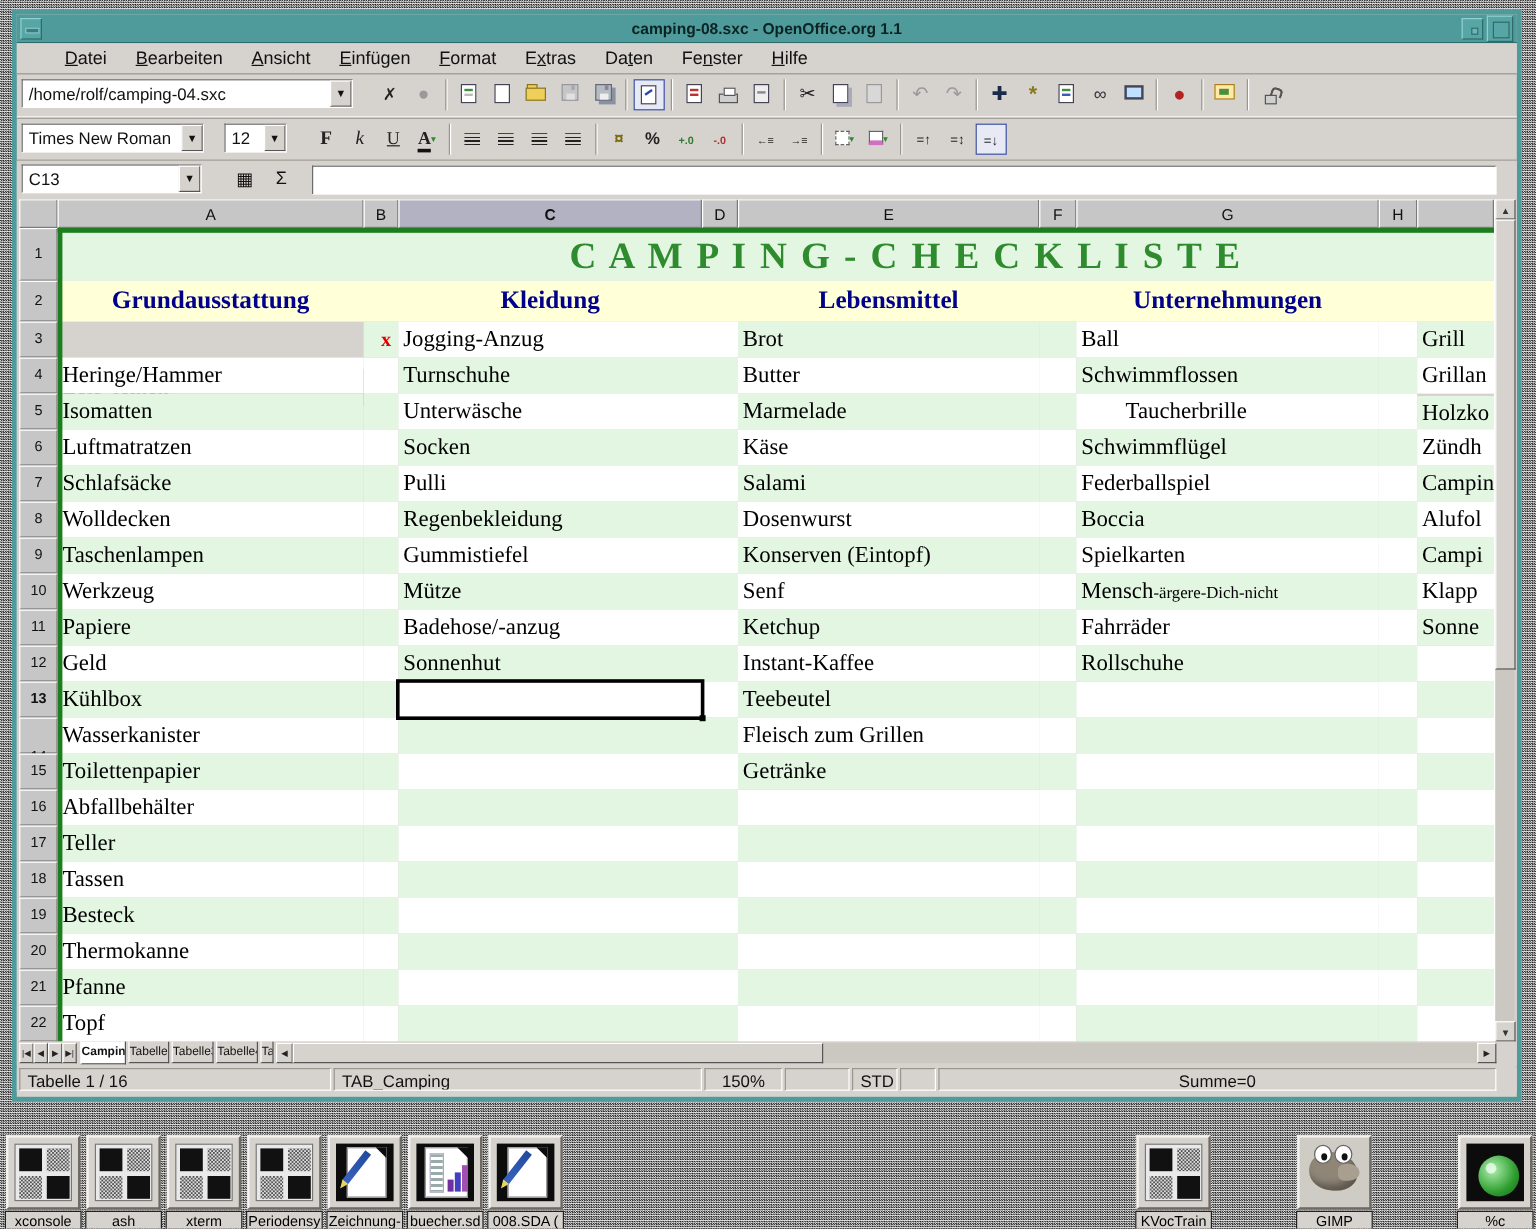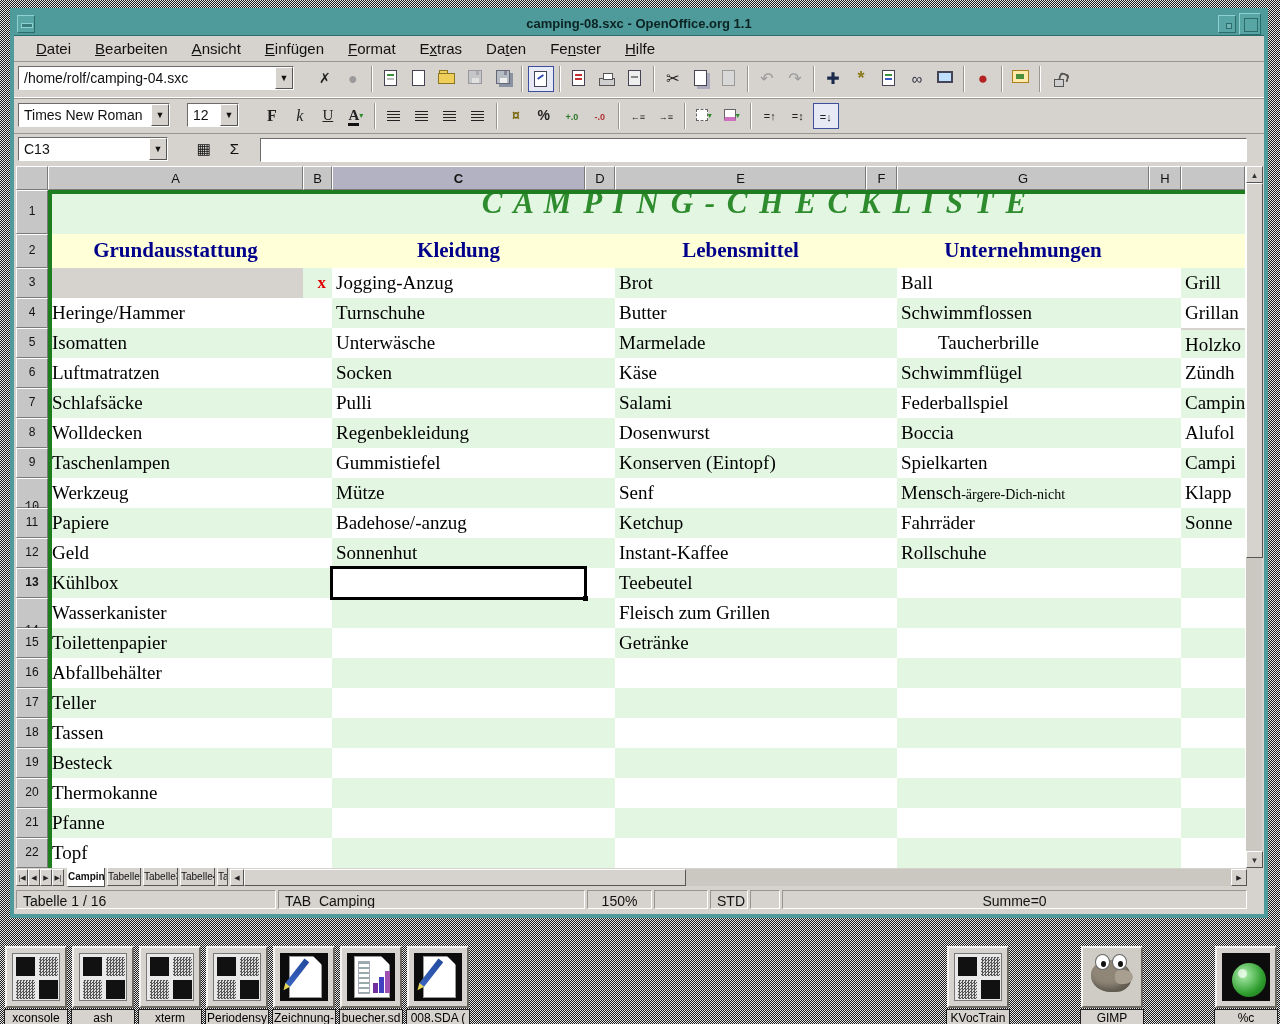--- a/index.html
+++ b/index.html
@@ -11,21 +11,21 @@
   .window{position:absolute;left:10px;top:8px;width:1258px;height:910px;border:4px solid #4f9a9a;background:#d6d3ce;}
   .titlebar{position:absolute;left:0;top:0;width:1250px;height:24px;background:#4f9a9a;
     border-bottom:1px solid #2e6b6b;}
   .titlebar .ttext{position:absolute;left:0;right:0;top:4px;text-align:center;font-size:13px;font-weight:bold;color:#0b2323;}
   .tbtnL{position:absolute;left:3px;top:3px;width:18px;height:18px;background:#58a5a5;border:1px solid;border-color:#8fd0d0 #2e6b6b #2e6b6b #8fd0d0;}
   .tbtnL::after{content:"";position:absolute;left:3px;top:7px;width:10px;height:3px;background:#3a7d7d;border:1px solid #8fd0d0;}
   .tbtnMin{position:absolute;right:28px;top:3px;width:18px;height:18px;background:#58a5a5;border:1px solid;border-color:#8fd0d0 #2e6b6b #2e6b6b #8fd0d0;}
   .tbtnMin::after{content:"";position:absolute;left:7px;top:7px;width:4px;height:4px;border:1px solid #2e6b6b;background:#6fb5b5;}
   .tbtnMax{position:absolute;right:3px;top:1px;width:22px;height:22px;background:#58a5a5;border:1px solid;border-color:#8fd0d0 #2e6b6b #2e6b6b #8fd0d0;}
   .tbtnMax::after{content:"";position:absolute;left:4px;top:4px;width:12px;height:12px;border:1px solid #2e6b6b;background:#58a5a5;}
-  .menubar{position:absolute;left:0;top:24px;width:1250px;height:26px;background:#d6d3ce;border-bottom:1px solid #9a968f;padding-left:10px;}
+  .menubar{position:absolute;left:0;top:24px;width:1250px;height:26px;background:#d6d3ce;border-bottom:1px solid #9a968f;padding-left:28px;}
   .menu-item{display:inline-block;padding:4px 12px 0 12px;font-size:15px;color:#111;height:26px;}
   .menu-item u{text-decoration:underline;}
   
   .funcbar{position:absolute;left:0;top:50px;width:1250px;height:36px;border-bottom:1px solid #fff;padding:4px 0 0 4px;}
   .objbar{position:absolute;left:0;top:86px;width:1250px;height:36px;border-top:1px solid #9a968f;border-bottom:1px solid #9a968f;padding:4px 0 0 4px;}
   .combo{display:inline-block;vertical-align:top;height:24px;background:#fff;border:1px solid;border-color:#6b6b6b #fff #fff #6b6b6b;position:relative;font-size:14px;color:#111;padding:3px 0 0 5px;white-space:nowrap;overflow:hidden;}
   .combo .dd{position:absolute;right:0;top:0;width:18px;height:22px;background:#d6d3ce;border:1px solid;border-color:#fff #555 #555 #fff;text-align:center;font-size:9px;padding-top:5px;color:#111;}
   .tbtn{display:inline-block;vertical-align:top;width:26px;height:26px;margin:0 1px;text-align:center;position:relative;padding-top:4px;font-size:14px;line-height:17px;color:#222;}
   .tbtn.active{border:1px solid #3b4f9e;background:#e7eaf4;}
   .tsep{display:inline-block;vertical-align:top;width:2px;height:26px;margin:0 4px;border-left:1px solid #9a968f;border-right:1px solid #fff;}
@@ -152,36 +152,36 @@
         <div class="colhdr" style="left: 1167px; top: 0px; width: 64px; height: 24px; padding-top: 4px;"></div>
         <div class="rowhdr" style="left: 2px; top: 24px; width: 32px; height: 44px; padding-top: 13px; font-size: 12px;">1</div>
         <div class="rowhdr" style="left: 2px; top: 68px; width: 32px; height: 34px; padding-top: 8px; font-size: 12px;">2</div>
         <div class="rowhdr" style="left: 2px; top: 102px; width: 32px; height: 30px; padding-top: 6px; font-size: 12px;">3</div>
         <div class="rowhdr" style="left: 2px; top: 132px; width: 32px; height: 30px; padding-top: 6px; font-size: 12px;">4</div>
         <div class="rowhdr" style="left: 2px; top: 162px; width: 32px; height: 30px; padding-top: 6px; font-size: 12px;">5</div>
         <div class="rowhdr" style="left: 2px; top: 192px; width: 32px; height: 30px; padding-top: 6px; font-size: 12px;">6</div>
         <div class="rowhdr" style="left: 2px; top: 222px; width: 32px; height: 30px; padding-top: 6px; font-size: 12px;">7</div>
         <div class="rowhdr" style="left: 2px; top: 252px; width: 32px; height: 30px; padding-top: 6px; font-size: 12px;">8</div>
         <div class="rowhdr" style="left: 2px; top: 282px; width: 32px; height: 30px; padding-top: 6px; font-size: 12px;">9</div>
-        <div class="rowhdr" style="left: 2px; top: 312px; width: 32px; height: 30px; padding-top: 21px; font-size: 12px; font-family: Liberation Mono, monospace;">10</div>
+        <div class="rowhdr" style="left: 2px; top: 312px; width: 32px; height: 30px; padding-top: 6px; font-size: 12px;">10</div>
         <div class="rowhdr" style="left: 2px; top: 342px; width: 32px; height: 30px; padding-top: 6px; font-size: 12px;">11</div>
         <div class="rowhdr" style="left: 2px; top: 372px; width: 32px; height: 30px; padding-top: 6px; font-size: 12px;">12</div>
         <div class="rowhdr sel" style="left: 2px; top: 402px; width: 32px; height: 30px; padding-top: 6px; font-size: 12px;">13</div>
         <div class="rowhdr" style="left: 2px; top: 432px; width: 32px; height: 30px; padding-top: 24px; font-size: 12px;">14</div>
         <div class="rowhdr" style="left: 2px; top: 462px; width: 32px; height: 30px; padding-top: 6px; font-size: 12px;">15</div>
         <div class="rowhdr" style="left: 2px; top: 492px; width: 32px; height: 30px; padding-top: 6px; font-size: 12px;">16</div>
         <div class="rowhdr" style="left: 2px; top: 522px; width: 32px; height: 30px; padding-top: 6px; font-size: 12px;">17</div>
         <div class="rowhdr" style="left: 2px; top: 552px; width: 32px; height: 30px; padding-top: 6px; font-size: 12px;">18</div>
         <div class="rowhdr" style="left: 2px; top: 582px; width: 32px; height: 30px; padding-top: 6px; font-size: 12px;">19</div>
         <div class="rowhdr" style="left: 2px; top: 612px; width: 32px; height: 30px; padding-top: 6px; font-size: 12px;">20</div>
         <div class="rowhdr" style="left: 2px; top: 642px; width: 32px; height: 30px; padding-top: 6px; font-size: 12px;">21</div>
         <div class="rowhdr" style="left: 2px; top: 672px; width: 32px; height: 30px; padding-top: 6px; font-size: 12px;">22</div>
         <div style="position: absolute; left: 34px; top: 24px; width: 1197px; height: 44px; background: rgb(226, 246, 226);"></div>
         <div style="position: absolute; left: 34px; top: 68px; width: 1197px; height: 34px; background: rgb(255, 255, 216);"></div>
-        <div class="sheettitle" style="left: 286px; top: 19px; width: 910px; font-style: italic;">C A M P I N G - C H E C K L I S T E</div>
+        <div class="sheettitle" style="left: 286px; top: 29px; width: 910px;">C A M P I N G - C H E C K L I S T E</div>
         <div class="sechdr" style="left: 34px; top: 72px; width: 255px;">Grundausstattung</div>
         <div class="sechdr" style="left: 318px; top: 72px; width: 253px;">Kleidung</div>
         <div class="sechdr" style="left: 601px; top: 72px; width: 251px;">Lebensmittel</div>
         <div class="sechdr" style="left: 883px; top: 72px; width: 252px;">Unternehmungen</div>
         <div class="cell" style="left: 34px; top: 102px; width: 255px; height: 30px; line-height: 30px; background: #84cc16; z-index: 2; margin-top: 40px;">Zelt/-leinen</div>
         <div class="cell" style="left: 289px; top: 102px; width: 29px; height: 30px; line-height: 30px; background: rgb(226, 246, 226); z-index: 2; color: rgb(224, 0, 0); font-weight: bold; text-align: right; padding-right: 6px; font-size: 17px;">x</div>
         <div class="cell" style="left: 318px; top: 102px; width: 253px; height: 30px; line-height: 30px; background: rgb(255, 255, 255); z-index: 2;">Jogging-Anzug</div>
         <div class="cell" style="left: 571px; top: 102px; width: 30px; height: 30px; line-height: 30px; background: rgb(255, 255, 255); z-index: 1;"></div>
         <div class="cell" style="left: 601px; top: 102px; width: 251px; height: 30px; line-height: 30px; background: rgb(226, 246, 226); z-index: 2;">Brot</div>
         <div class="cell" style="left: 852px; top: 102px; width: 31px; height: 30px; line-height: 30px; background: rgb(226, 246, 226); z-index: 1;"></div>

